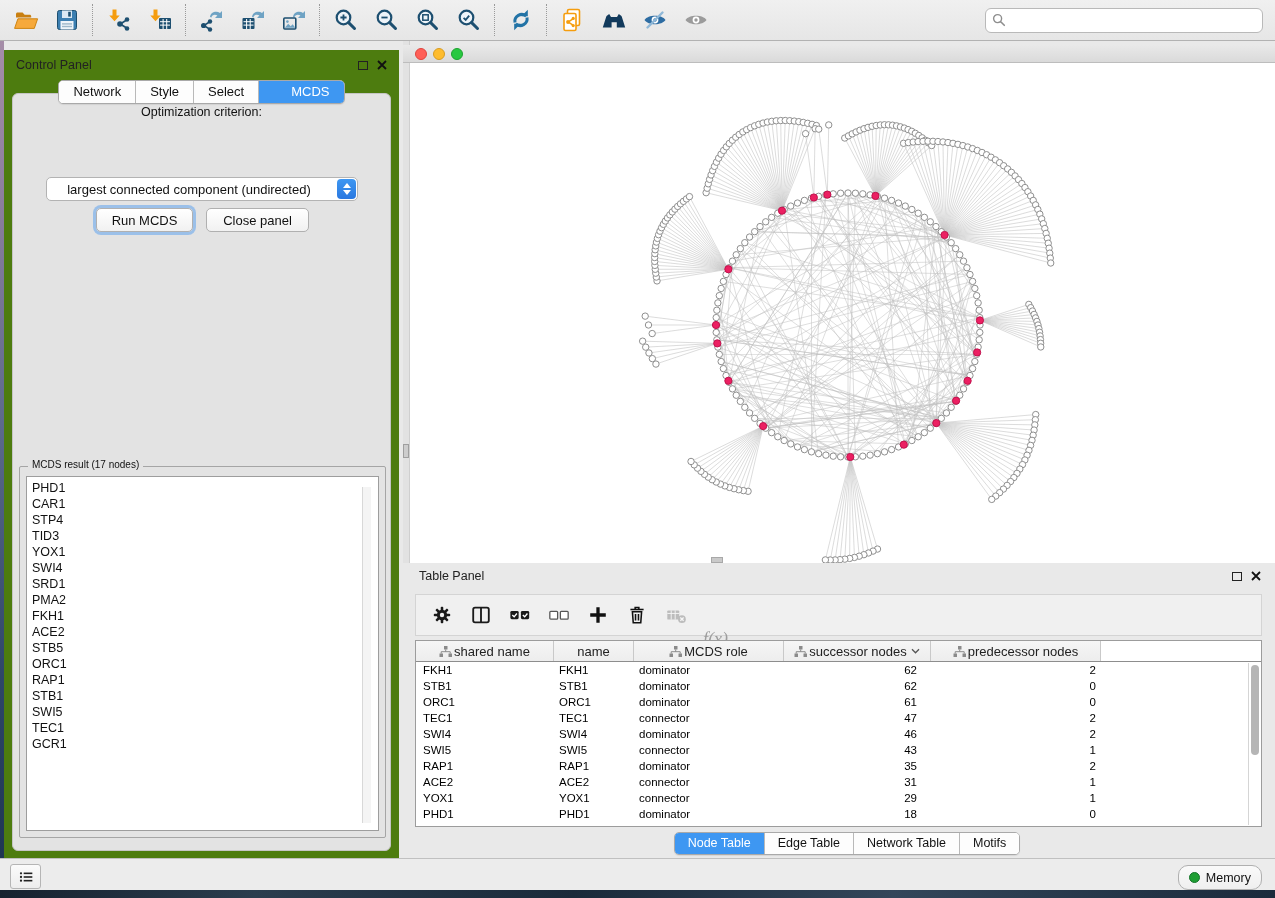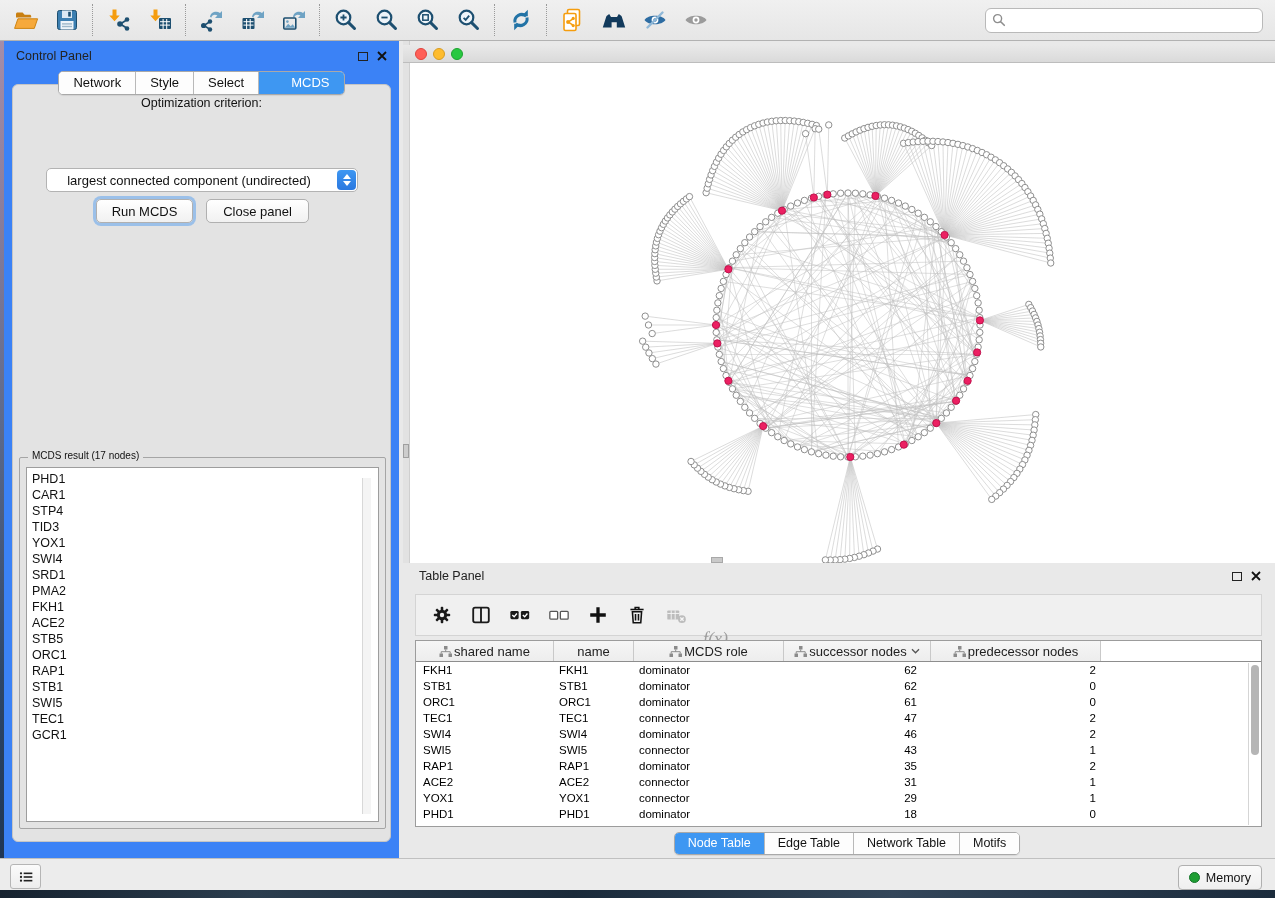--- a/index.html
+++ b/index.html
@@ -20,21 +20,21 @@
   .tb-group { display:flex; align-items:center; gap:14px; }
   .tb-sep { width:1px; height:32px; border-left:1px dotted #9a9a9a; margin:0 12px; }
   .tb-btn { width:27px; height:27px; display:flex; align-items:center; justify-content:center; cursor:default; }
   .tb-btn svg { width:26px; height:26px; }
   #search-wrap { margin-left:auto; position:relative; }
   #search-input { width:278px; height:25px; border:1px solid #b9b9b9; border-radius:6px;
     background:#fff; padding:0 8px 0 26px; font-size:12px; outline:none; }
   #search-wrap .mag { position:absolute; left:7px; top:5px; width:14px; height:14px; }
 
   
-  #control-panel { position:absolute; left:4px; top:41px; width:395px; height:817px; background:#3b82f6; }
+  #control-panel { position:absolute; left:4px; top:50px; width:395px; height:817px; background:#4d7c0f; }
   .panel-titlebar { display:flex; align-items:center; padding:8px 12px 2px 12px; }
   .panel-title { font-size:12.5px; color:#222; }
   .win-btns { margin-left:auto; display:flex; align-items:center; gap:9px; }
   .float-ico { width:10px; height:9px; border:1.5px solid #222; display:inline-block; }
   .close-ico svg { width:10px; height:10px; display:block; }
 
   .cp-tabs-row { display:flex; justify-content:center; margin-top:6px; position:relative; z-index:2; }
   .seg-group { display:inline-flex; border:1px solid #a9a9a9; border-radius:5px; overflow:hidden;
     background:#fff; box-shadow:0 1px 1px rgba(0,0,0,.08); }
   .seg { padding:3px 14px 4px 14px; font-size:13px; background:#fdfdfd; border-right:1px solid #b9b9b9; color:#111; }
@@ -113,21 +113,21 @@
   #tp-tabs .seg { font-size:12.5px; padding:3px 13px 4px 13px; }
 
   
   #status-bar { position:absolute; left:0; top:858px; width:1275px; height:32px;
     background:#ececec; border-top:1px solid #c0c0c0; }
   #list-btn { position:absolute; left:10px; top:5px; width:31px; height:25px;
     background:linear-gradient(#fbfbfb,#ededed); border:1px solid #b5b5b5; border-radius:3px;
     display:flex; align-items:center; justify-content:center; }
   #list-btn svg { width:18px; height:16px; }
   #memory-btn { position:absolute; right:13px; top:6px; height:25px;
-    background:linear-gradient(#fafafa,#efefef); border:1px solid #b0b0b0; border-radius:4px;
+    background:linear-gradient(#fafafa,#efefef); border:1px solid #b0b0b0; border-radius:10px;
     display:flex; align-items:center; gap:6px; padding:0 10px; font-size:12.5px; color:#111; }
   .mem-dot { width:11px; height:11px; border-radius:50%; background:var(--memgreen,#1e9e33); border:1px solid #14742a; }
 </style>
 </head>
 <body>
 
 <div id="app">
   <div class="wall-left"></div>
   <div class="wall-bottom"></div>
 

